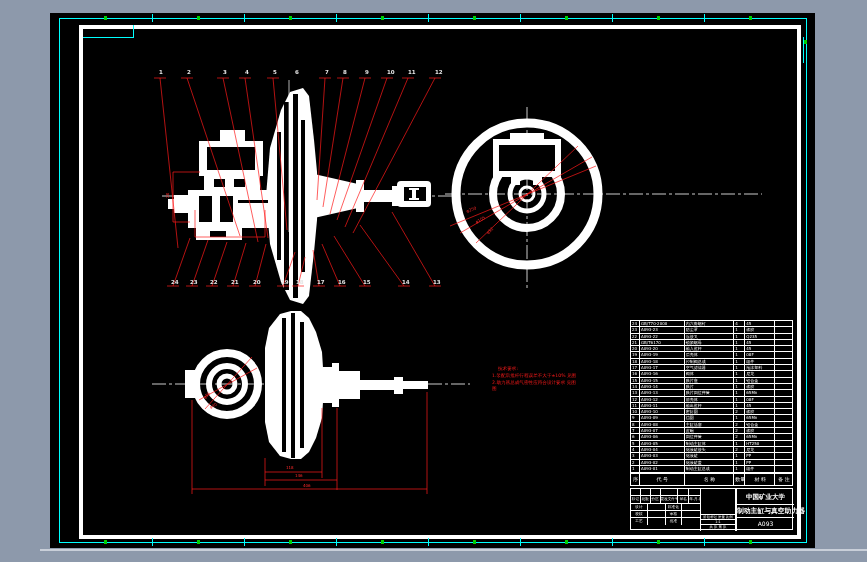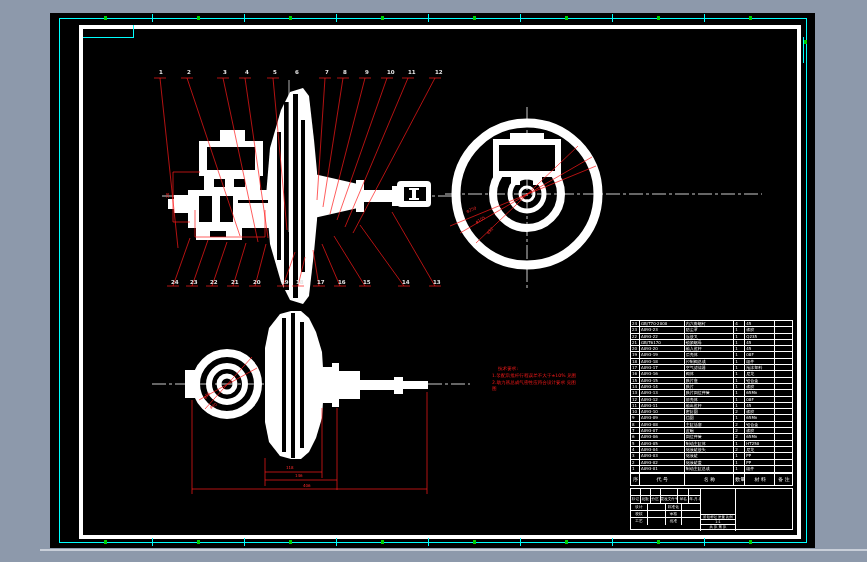--- a/index.html
+++ b/index.html
@@ -425,20 +425,25 @@
           <div class="tb-sc" style="width: 17px;">批准</div>
           <div class="tb-sc" style="width: 18px;"></div>
         </div>
       </div>
     <div class="tb-mid">
       <div style="height:26px;border-bottom:1px solid #fff;"></div>
       <div style="border-bottom:1px solid #fff;line-height:4px;">阶段标记 质量 比例</div>
       <div style="border-bottom:1px solid #fff;line-height:4px;">1:1</div>
       <div style="line-height:4px;">共 张 第 张</div>
     </div>
+    <div class="tb-right">
+      <div class="tb-cell" style="height:16px;font-size:6.5px;font-weight:bold;line-height:16px;">中国矿业大学</div>
+      <div class="tb-cell" style="height:13px;font-size:6.8px;font-weight:bold;line-height:13px;text-align:left;">制动主缸与真空助力器</div>
+      <div class="tb-cell" style="height:12px;font-size:6px;line-height:12px;border-bottom:none;">A093</div>
+    </div>
   </div>
 <div class="tick-g" style="left: 54px; top: 3px;"></div>
     <div class="tick-g" style="left: 54px; top: 527px;"></div>
     <div class="tick-g" style="left: 147px; top: 3px;"></div>
     <div class="tick-g" style="left: 147px; top: 527px;"></div>
     <div class="tick-g" style="left: 239px; top: 3px;"></div>
     <div class="tick-g" style="left: 239px; top: 527px;"></div>
     <div class="tick-g" style="left: 331px; top: 3px;"></div>
     <div class="tick-g" style="left: 331px; top: 527px;"></div>
     <div class="tick-g" style="left: 423px; top: 3px;"></div>

